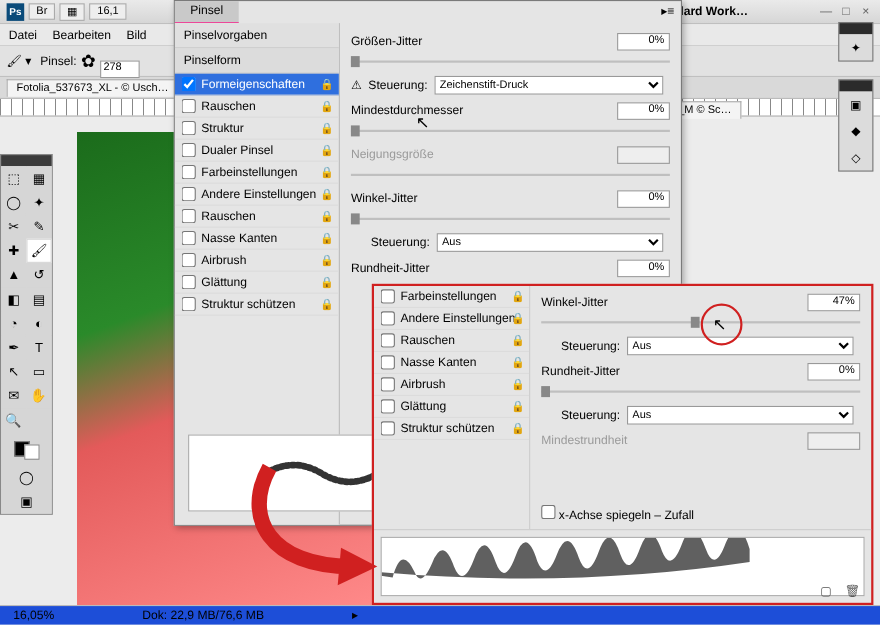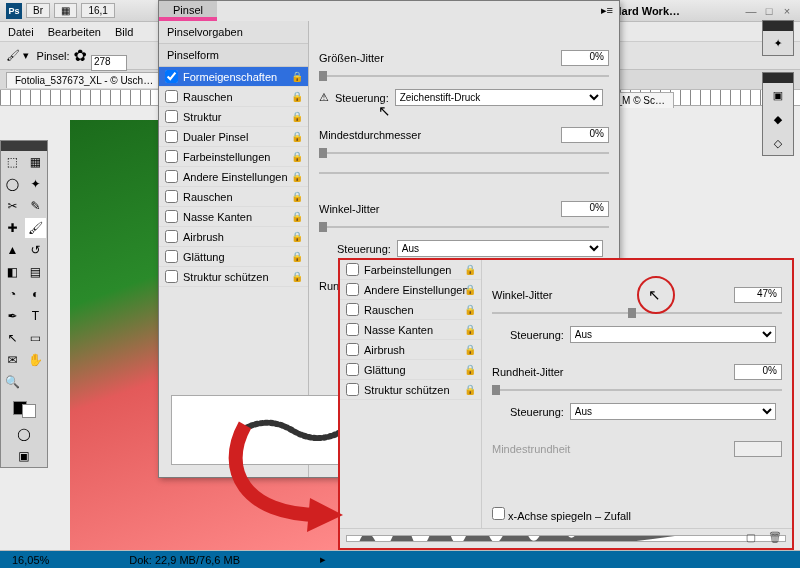--- a/index.html
+++ b/index.html
@@ -17,40 +17,40 @@
   .optionsbar .chip{ display:flex; align-items:center; gap:4px;}
   .smallfield { width:36px; height:16px; border:1px solid #999; background:#fff; font-size:10px; padding:0 2px;margin-top:14px;}
   
   .doctabs { height:20px; background:#d9d9d9; display:flex; align-items:center; padding-left:6px; border-bottom:1px solid #bbb;}
   .doctab { padding:2px 8px; background:#f4f4f4; border:1px solid #aaa; border-bottom:none; font-size:10px; margin-right:4px;}
   
   .ruler { height:16px; background:#fff; border-bottom:1px solid #aaa; background-image:
     repeating-linear-gradient(to right, #888 0 1px, transparent 1px 10px);}
   .photo { position:absolute; left:70px; top:120px; width:280px; height:430px; background:linear-gradient(160deg,#1b6b1b 0%, #2a8a2a 35%, #e35a5a 55%, #ff8a8a 100%);}
   
-  .statusbar { position:absolute; left:0; bottom:0; right:0; height:18px; background:#0369a1; border-top:1px solid #bbb; display:flex; align-items:center; padding:0 12px; gap:80px; font-size:10px;}
+  .statusbar { position:absolute; left:0; bottom:0; right:0; height:18px; background:#1d4ed8; border-top:1px solid #bbb; display:flex; align-items:center; padding:0 12px; gap:80px; font-size:10px;}
   
   .toolbox { position:absolute; left:0; top:140px; width:48px; background:#d6d6d6; border:1px solid #888; }
   .toolbox .thdr { height:10px; background:#3b3b3b;}
   .toolbox .row { display:flex; }
   .toolbox .cell { width:24px; height:22px; display:flex; align-items:center; justify-content:center; font-size:12px; border:1px solid #d6d6d6;}
   .toolbox .cell.sel{ background:#fff;}
   
   .brushpanel { position:absolute; left:158px; top:0px; width:462px; height:478px; background:#e5e5e5; border:1px solid #7a7a7a; box-shadow:2px 2px 6px rgba(0,0,0,.3);}
-  .paneltab { position:absolute; left:0; top:0; height:20px; padding:3px 14px; background:#c9c9c9; border-bottom:4px solid #ec4899; font-size:11px;}
+  .paneltab { position:absolute; left:0; top:0; height:20px; padding:3px 14px; background:#c9c9c9; border-bottom:1px solid #ec4899; font-size:11px;}
   .panelbody { position:absolute; left:0; top:20px; right:0; bottom:0; display:flex;}
   .leftcol { width:150px; border-right:1px solid #bbb; background:#e5e5e5; display:flex; flex-direction:column;}
   .lc-head { padding:5px 8px; background:#e0e0e0; border-bottom:1px solid #c8c8c8;}
   .lc-head.sub { background:#dcdcdc;}
   .lc-item { display:flex; align-items:center; padding:3px 6px; border-bottom:1px solid #dcdcdc; position:relative;}
   .lc-item input[type=checkbox]{ margin-right:5px;}
   .lc-item .lock { position:absolute; right:4px; color:#777; font-size:10px;}
   .lc-item.sel { background:#2f6fde; color:#fff;}
   .rightcol { flex:1; padding:8px 10px 4px 10px; }
-  .ctl { display:flex; align-items:center; margin-bottom:2px; height:18px;margin-top:20px;}
+  .ctl { display:flex; align-items:center; margin-bottom:2px; height:18px;}
   .ctl .lab { flex:1; }
   .ctl .valbox { width:48px; height:16px; border:1px solid #999; background:#fff; text-align:right; padding-right:4px; font-size:10px;}
   .slidertrack { height:14px; position:relative; margin-bottom:6px;}
   .slidertrack::before{content:""; position:absolute; left:0; right:0; top:6px; height:2px; background:#bfbfbf;}
   .slidertrack .thumb{ position:absolute; top:2px; width:8px; height:10px; background:#888; }
   .subctl { display:flex; align-items:center; gap:6px; margin-bottom:6px;}
   .subctl select{ flex:1; height:17px; border:1px solid #999; background:#fff; font-size:10px;}
   .disabled{ color:#9a9a9a;}
   .brushpanel .preview { position:absolute; left:12px; right:12px; bottom:12px; height:70px; background:#fff; border:1px solid #aaa; display:flex; align-items:center; justify-content:center;}
   .brushpanel .preview svg{width:90%; height:60%;}
@@ -259,20 +259,24 @@
         <select><option>Zeichenstift-Druck</option></select>
         <span class="valbox" style="background:#eee;"></span>
       </div>
       <div class="ctl">
           <span class="lab">Mindestdurchmesser</span>
           <span class="valbox">0%</span>
         </div>
       <div class="slidertrack">
           <div class="thumb" style="left:0"></div>
         </div>
+      <div class="ctl disabled">
+          <span class="lab">Neigungsgröße</span>
+          <span class="valbox" style="background:#eee;"></span>
+        </div>
       <div class="slidertrack"></div>
       <div class="ctl">
           <span class="lab">Winkel-Jitter</span>
           <span class="valbox">0%</span>
         </div>
       <div class="slidertrack">
           <div class="thumb" style="left:0"></div>
         </div>
       <div class="subctl">
           <span style="width:12px"></span>

